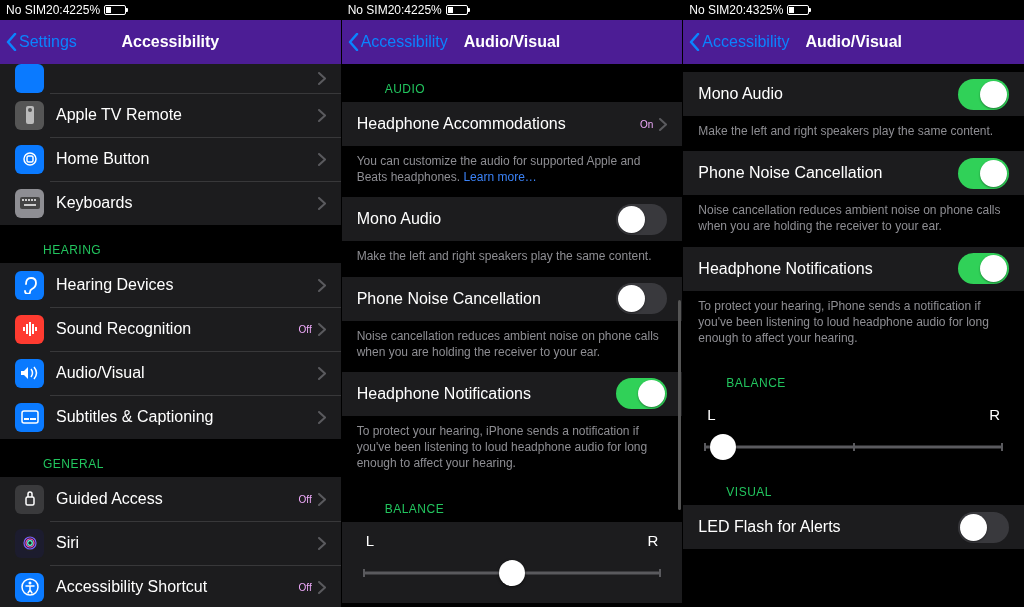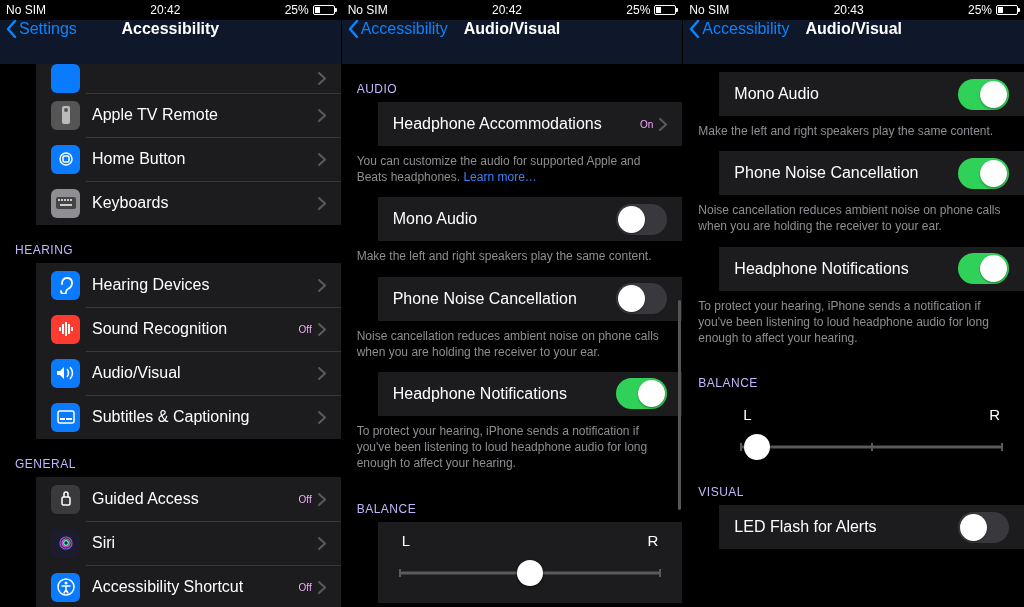--- a/index.html
+++ b/index.html
@@ -1,33 +1,33 @@
 <!DOCTYPE html>
 <html><head>
 <meta charset="utf-8">
 <style>
   * { box-sizing: border-box; margin: 0; padding: 0; }
   html, body { width: 1024px; height: 607px; overflow: hidden; font-family: -apple-system, "Helvetica Neue", Arial, sans-serif; background:#000; color:#fff; }
   .wrap { display:flex; width:1024px; height:607px; }
   .panel { flex:1 1 0; position:relative; background:#000; border-right:1px solid #000; overflow:hidden; }
   .panel:last-child { border-right:none; }
   
-  .status { height:20px; display:flex; align-items:center; justify-content:space-between; padding:0 6px; font-size:12px; color:#fff; background:#000; }
+  .status { height:20px; display:flex; align-items:center; justify-content:flex-start; padding:0 6px; font-size:12px; color:#fff; background:#000; }
   .status .right { display:flex; align-items:center; gap:4px; }
   .battery { width:22px; height:10px; border:1px solid #fff; border-radius:2px; position:relative; }
   .battery::after { content:""; position:absolute; right:-3px; top:2px; width:2px; height:4px; background:#fff; border-radius:0 1px 1px 0; }
   .battery .fill { position:absolute; left:1px; top:1px; bottom:1px; width:25%; background:#fff; }
   
-  .nav { height:44px; display:flex; justify-content:center; position:relative; background:#0f172a; }
+  .nav { height:44px; display:flex; align-items:center; justify-content:center; position:relative; background:#4c1d95; }
   .nav .back { position:absolute; left:6px; display:flex; align-items:center; color:#0a84ff; font-size:16px; gap:2px; cursor:pointer; }
   .nav .title { font-size:16px; font-weight:600; color:#fff; }
   .chev-left { width:11px; height:18px; }
   
-  .section-label { padding:18px 15px 6px; font-size:12px; letter-spacing:0.5px; color:#c4b5fd; text-transform:uppercase; }
-  .group { background:#1c1c1e;margin-left:36px; }
+  .section-label { padding:18px 15px 6px; font-size:12px; letter-spacing:0.5px; color:#22c55e; text-transform:uppercase;margin-left:28px; }
+  .group { background:#1c1c1e; }
   .row { display:flex; align-items:center; min-height:44px; padding:0 15px; position:relative; background:#1c1c1e; }
   .row + .row .sep, .row .sep { position:absolute; left:50px; right:0; top:0; height:1px; background:#38383a; }
   .row .icon { width:29px; height:29px; border-radius:6px; margin-right:12px; display:flex; align-items:center; justify-content:center; flex-shrink:0; }
   .row .label { flex:1; font-size:16px; color:#fff; }
   .row .detail { font-size:10px; color:#f0abfc; margin-right:6px; }
   .row .disclose { width:8px; height:13px; flex-shrink:0; }
   
   .footer { padding:7px 15px 12px; font-size:12px; color:#8e8e93; line-height:1.35;border-radius:8px; }
   .footer a { color:#3b82f6; text-decoration:none; }
   

